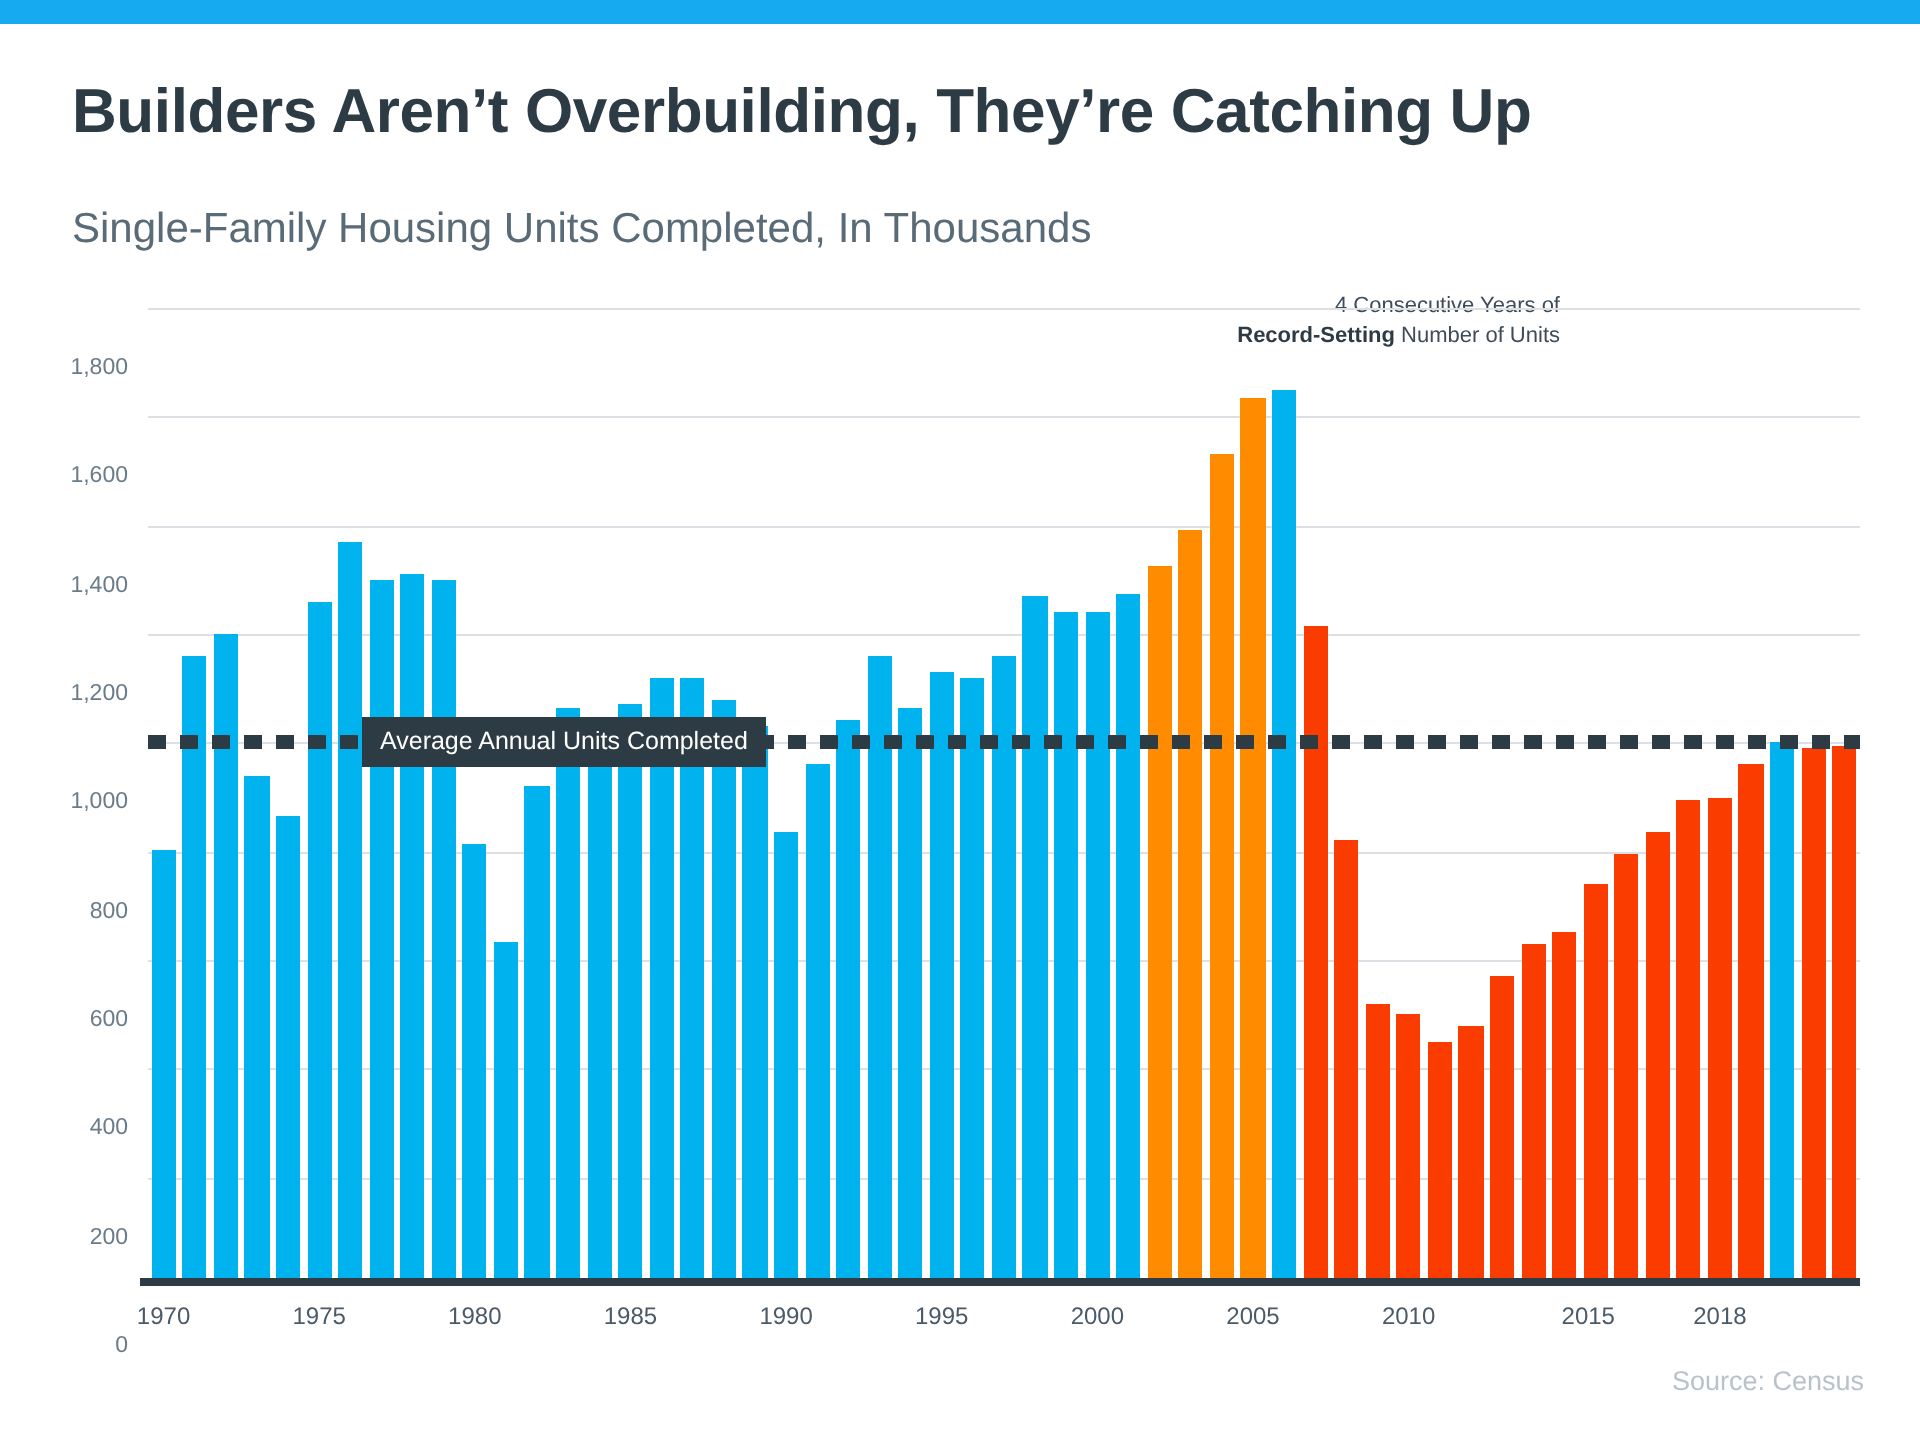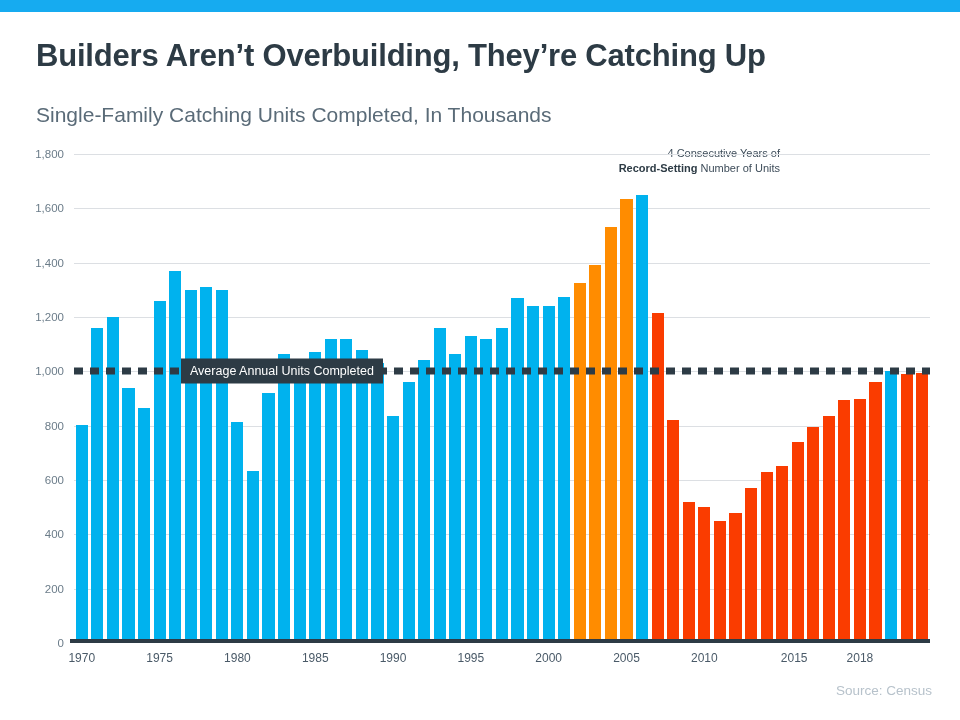--- a/index.html
+++ b/index.html
@@ -25,21 +25,21 @@
   }
 
   #plot { position: absolute; left: 74px; top: 154px; width: 856px; height: 489px; }
 
   .gridline { position: absolute; left: 0; width: 856px; height: 1px; background: #dcdfe3; }
   .axis-line { position: absolute; left: -4px; width: 860px; height: 4px; background: #2d3b45; }
 
   .ytick {
     position: absolute; right: 100%; margin-right: 10px;
     font-size: 11.5px; color: #6b7c89; white-space: nowrap;
-    transform: translateY(-50%); text-align: right; width: 60px;
+    transform: translateY(-50%); text-align: right; width: 60px; margin-top: 30px;
   }
   .xtick {
     position: absolute; top: 497px;
     font-size: 12px; color: #4a5a68; white-space: nowrap;
     transform: translateX(-50%);
   }
 
   .bar { position: absolute; bottom: 0; }
 
   #avg-line {
@@ -66,21 +66,21 @@
   }
 </style>
 </head>
 <body>
 
 <div id="page">
 
   <div id="top-strip"></div>
 
   <div id="title">Builders Aren’t Overbuilding, They’re Catching Up</div>
-  <div id="subtitle">Single-Family Catching Units Completed, In Thousands</div>
+  <div id="subtitle">Single-Family Housing Units Completed, In Thousands</div>
 
   <div id="annotation">
     <span>4 Consecutive Years of</span><br>
     <b>Record-Setting</b><span> Number of Units</span>
   </div>
 
   <div id="plot">
     <div id="gridlines">
         <div class="gridline" style="top: 434.667px;"></div>
         <div class="gridline" style="top: 380.333px;"></div>

